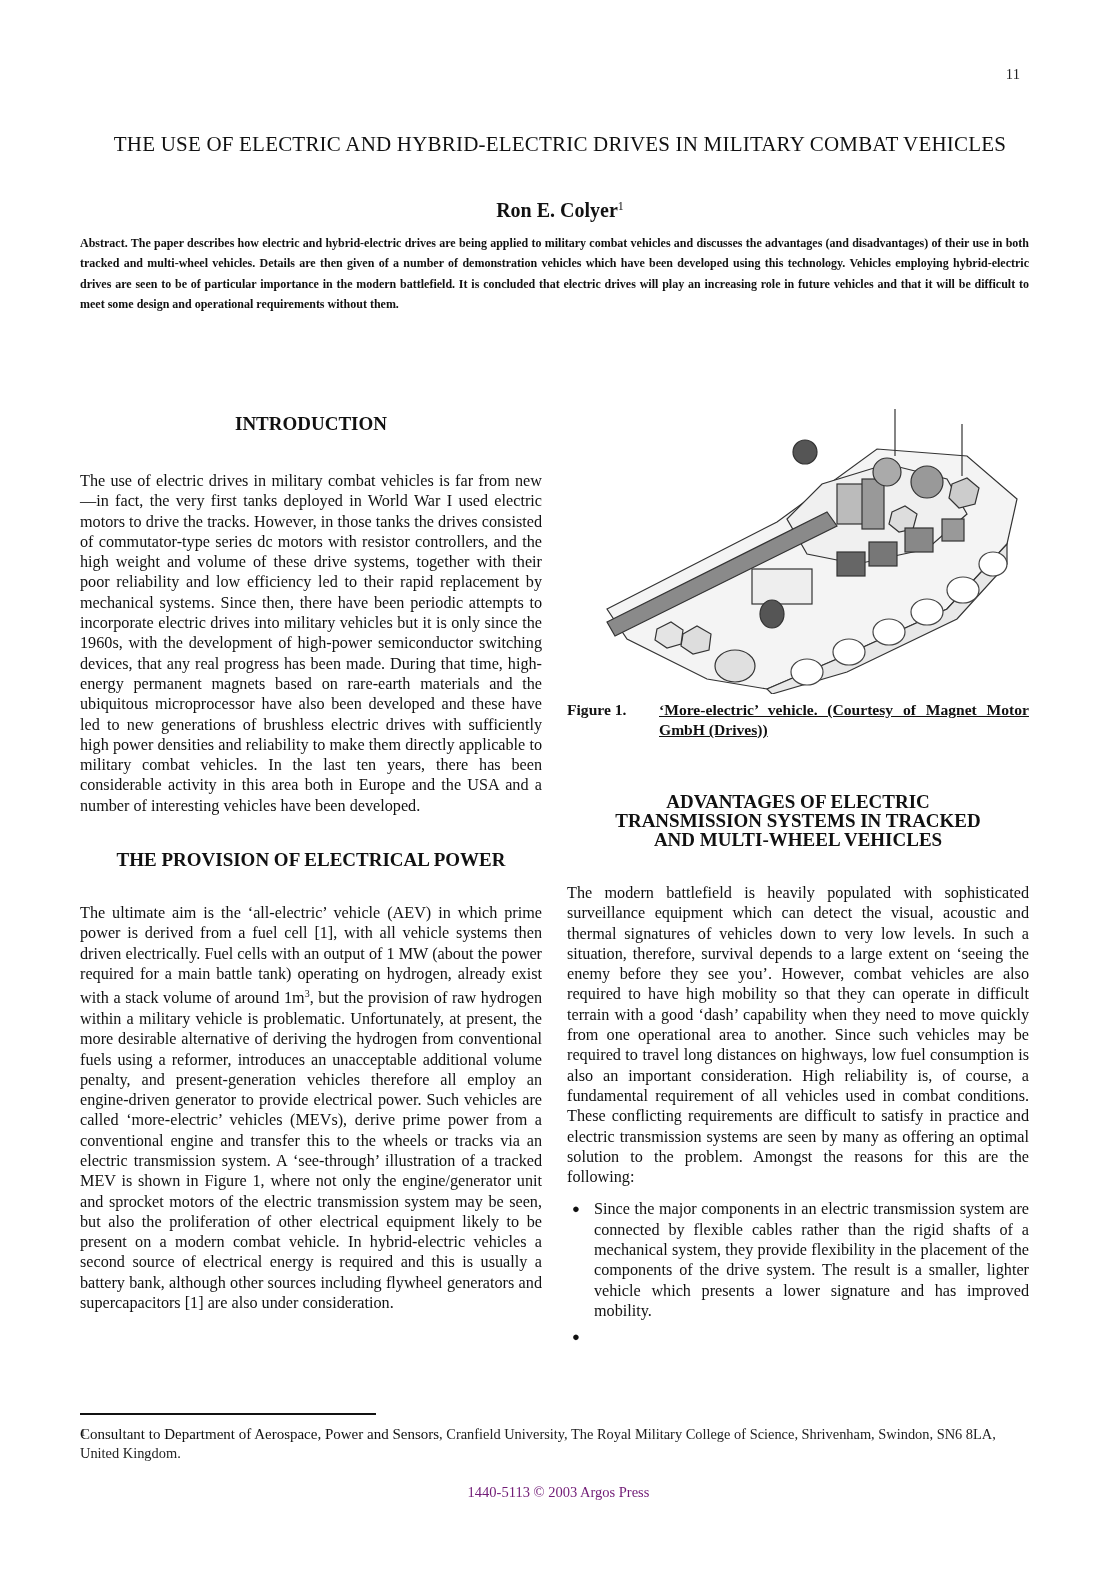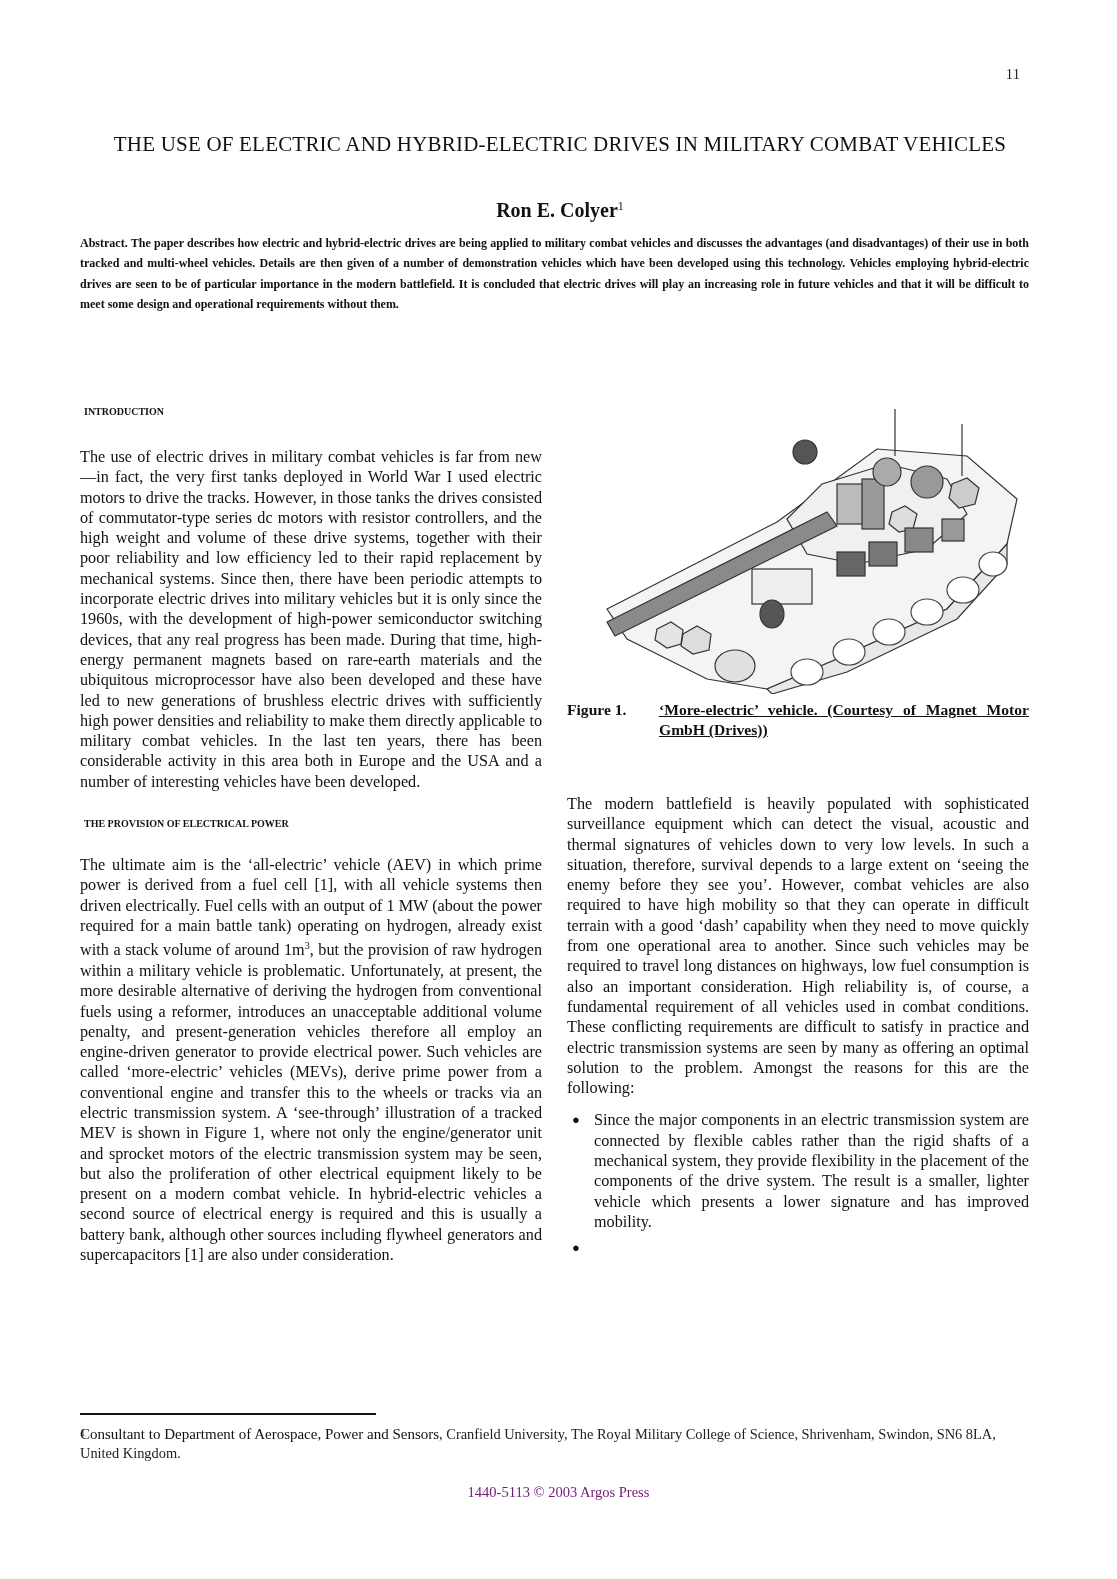--- a/index.html
+++ b/index.html
@@ -11,21 +11,21 @@
   .title { position: absolute; left: 100px; top: 130px; width: 920px; text-align: center;
          font-size: 21px; line-height: 28px; font-weight: normal; letter-spacing: 0.2px; }
   .author { position: absolute; left: 80px; top: 199px; width: 960px; text-align: center;
          font-size: 20px; font-weight: bold; }
   .author sup { font-size: 12px; font-weight: normal; vertical-align: 7px; }
   .abstract { position: absolute; left: 80px; top: 233px; width: 949px;
          font-size: 12px; line-height: 20.3px; font-weight: bold; text-align: justify; }
   .col { position: absolute; width: 462px; font-size: 16.2px; line-height: 20.3px; text-align: justify; }
   .col-left { left: 80px; top: 398px; }
   .col-right { left: 567px; top: 398px; }
-  h2 { font-size: 10px; font-weight: bold; text-align: left; margin: 4px; line-height: 19px; }
+  h2 { font-size: 19px; font-weight: bold; text-align: center; margin: 16px; line-height: 19px; }
   p { margin: 0; }
   .sp-12 { height: 18px; }
   .sp-intro { height: 22px; }
   .figure { width: 462px; height: 292px; position: relative; }
   .figure svg { position: absolute; left: 20px; top: 6px; }
   .caption { display: flex; font-weight: bold; font-size: 15.6px; line-height: 20px; margin-top: 10px; }
   .caption .lbl { width: 92px; flex: none; }
   .caption .txt { flex: 1; text-align: justify; text-decoration: underline; }
   ul.bullets { list-style: none; margin: 12px 0 0 0; padding: 0; }
   ul.bullets li { position: relative; padding-left: 27px; margin-bottom: 6px; text-align: justify; }
@@ -104,20 +104,21 @@
         <line x1="308" y1="5" x2="308" y2="52"></line>
         <line x1="375" y1="20" x2="375" y2="72"></line>
       </g>
     </svg>
   </div>
   <div class="caption">
     <span class="lbl">Figure 1.</span>
     <span class="txt">‘More-electric’ vehicle. (Courtesy of Magnet Motor GmbH (Drives))</span>
   </div>
   <div style="height:36px"></div>
+  <h2 style="padding: 0 24px;">ADVANTAGES OF ELECTRIC TRANSMISSION SYSTEMS IN TRACKED AND MULTI-WHEEL VEHICLES</h2>
   <div class="sp-12"></div>
   <p>The modern battlefield is heavily populated with sophisticated surveillance equipment which can detect the visual, acoustic and thermal signatures of vehicles down to very low levels. In such a situation, therefore, survival depends to a large extent on ‘seeing the enemy before they see you’. However, combat vehicles are also required to have high mobility so that they can operate in difficult terrain with a good ‘dash’ capability when they need to move quickly from one operational area to another. Since such vehicles may be required to travel long distances on highways, low fuel consumption is also an important consideration. High reliability is, of course, a fundamental requirement of all vehicles used in combat conditions. These conflicting requirements are difficult to satisfy in practice and electric transmission systems are seen by many as offering an optimal solution to the problem. Amongst the reasons for this are the following:</p>
   <ul class="bullets">
     <li><span class="bullet">●</span><span>Since the major components in an electric transmission system are connected by flexible cables rather than the rigid shafts of a mechanical system, they provide flexibility in the placement of the components of the drive system. The result is a smaller, lighter vehicle which presents a lower signature and has improved mobility.</span></li>
     <li><span class="bullet">●</span></li>
   </ul>
 </div>
 
 <div class="footnote-rule"></div>
 <div class="footnote">

